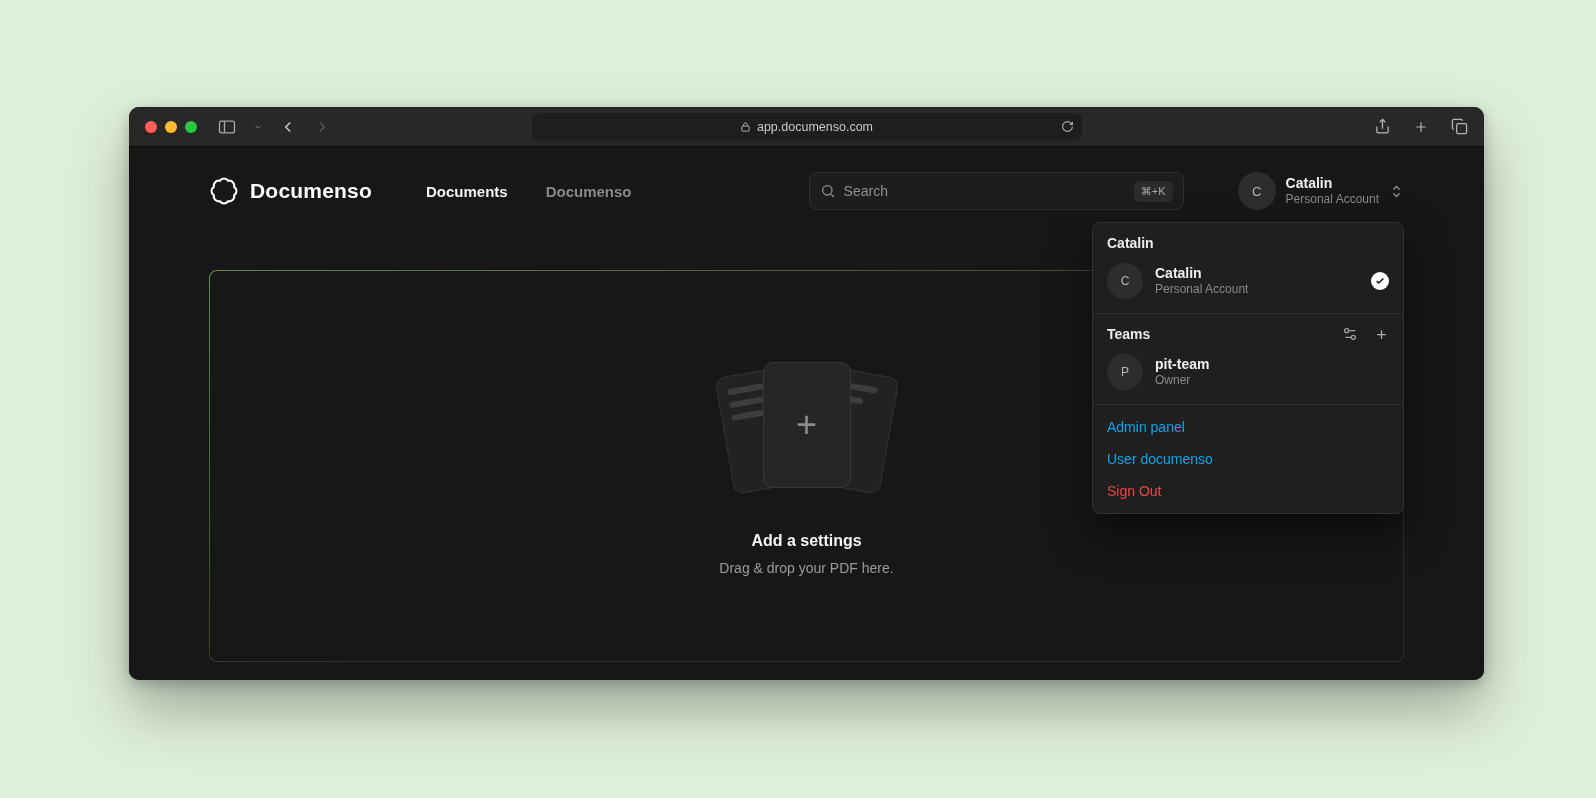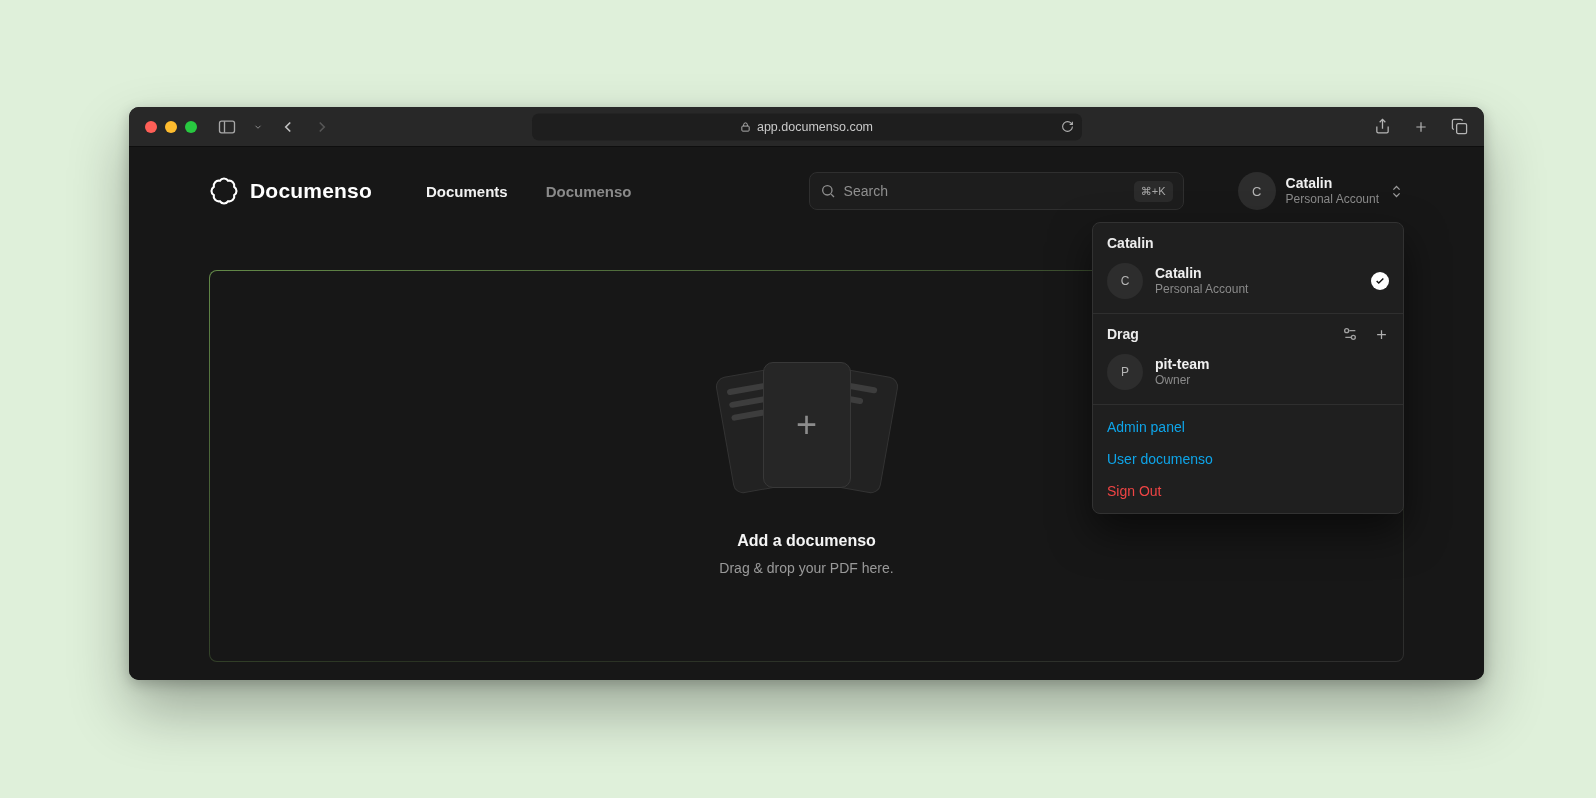--- a/index.html
+++ b/index.html
@@ -273,21 +273,21 @@
         </div>
         <div class="card right">
           <div class="line l1"></div>
             <div class="line l2"></div>
             <div class="line l3"></div>
         </div>
         <div class="card center">
           <span class="card-plus">+</span>
         </div>
       </div>
-      <div class="dz-title">Add a documenso</div>
+      <div class="dz-title">Add a settings</div>
       <div class="dz-sub">Drag &amp; drop your PDF here.</div>
     </div>
 
     <div class="menu">
       <div class="menu-sec">
         <div class="menu-label">Catalin</div>
         <div class="menu-row">
           <span class="avatar">C</span>
           <span>
             <div class="row-name">Catalin</div>
@@ -296,21 +296,21 @@
           <span class="check-badge">
             <svg width="10" height="10" viewBox="0 0 24 24" fill="none" stroke="#111111" stroke-width="3.5">
                 <path d="M20 6 9 17l-5-5"></path>
               </svg>
           </span>
         </div>
       </div>
 
       <div class="menu-sec bt">
         <div class="teams-head">
-          <div class="menu-label">Drag</div>
+          <div class="menu-label">Teams</div>
           <div class="teams-icons">
             <button class="icon-btn">
               <svg width="16" height="16" viewBox="0 0 24 24" fill="none" stroke="#a0a0a0" stroke-width="2">
                   <path d="M20 7h-9"></path>
                   <path d="M14 17H5"></path>
                   <circle cx="17" cy="17" r="3"></circle>
                   <circle cx="7" cy="7" r="3"></circle>
                 </svg>
             </button>
             <button class="icon-btn">

